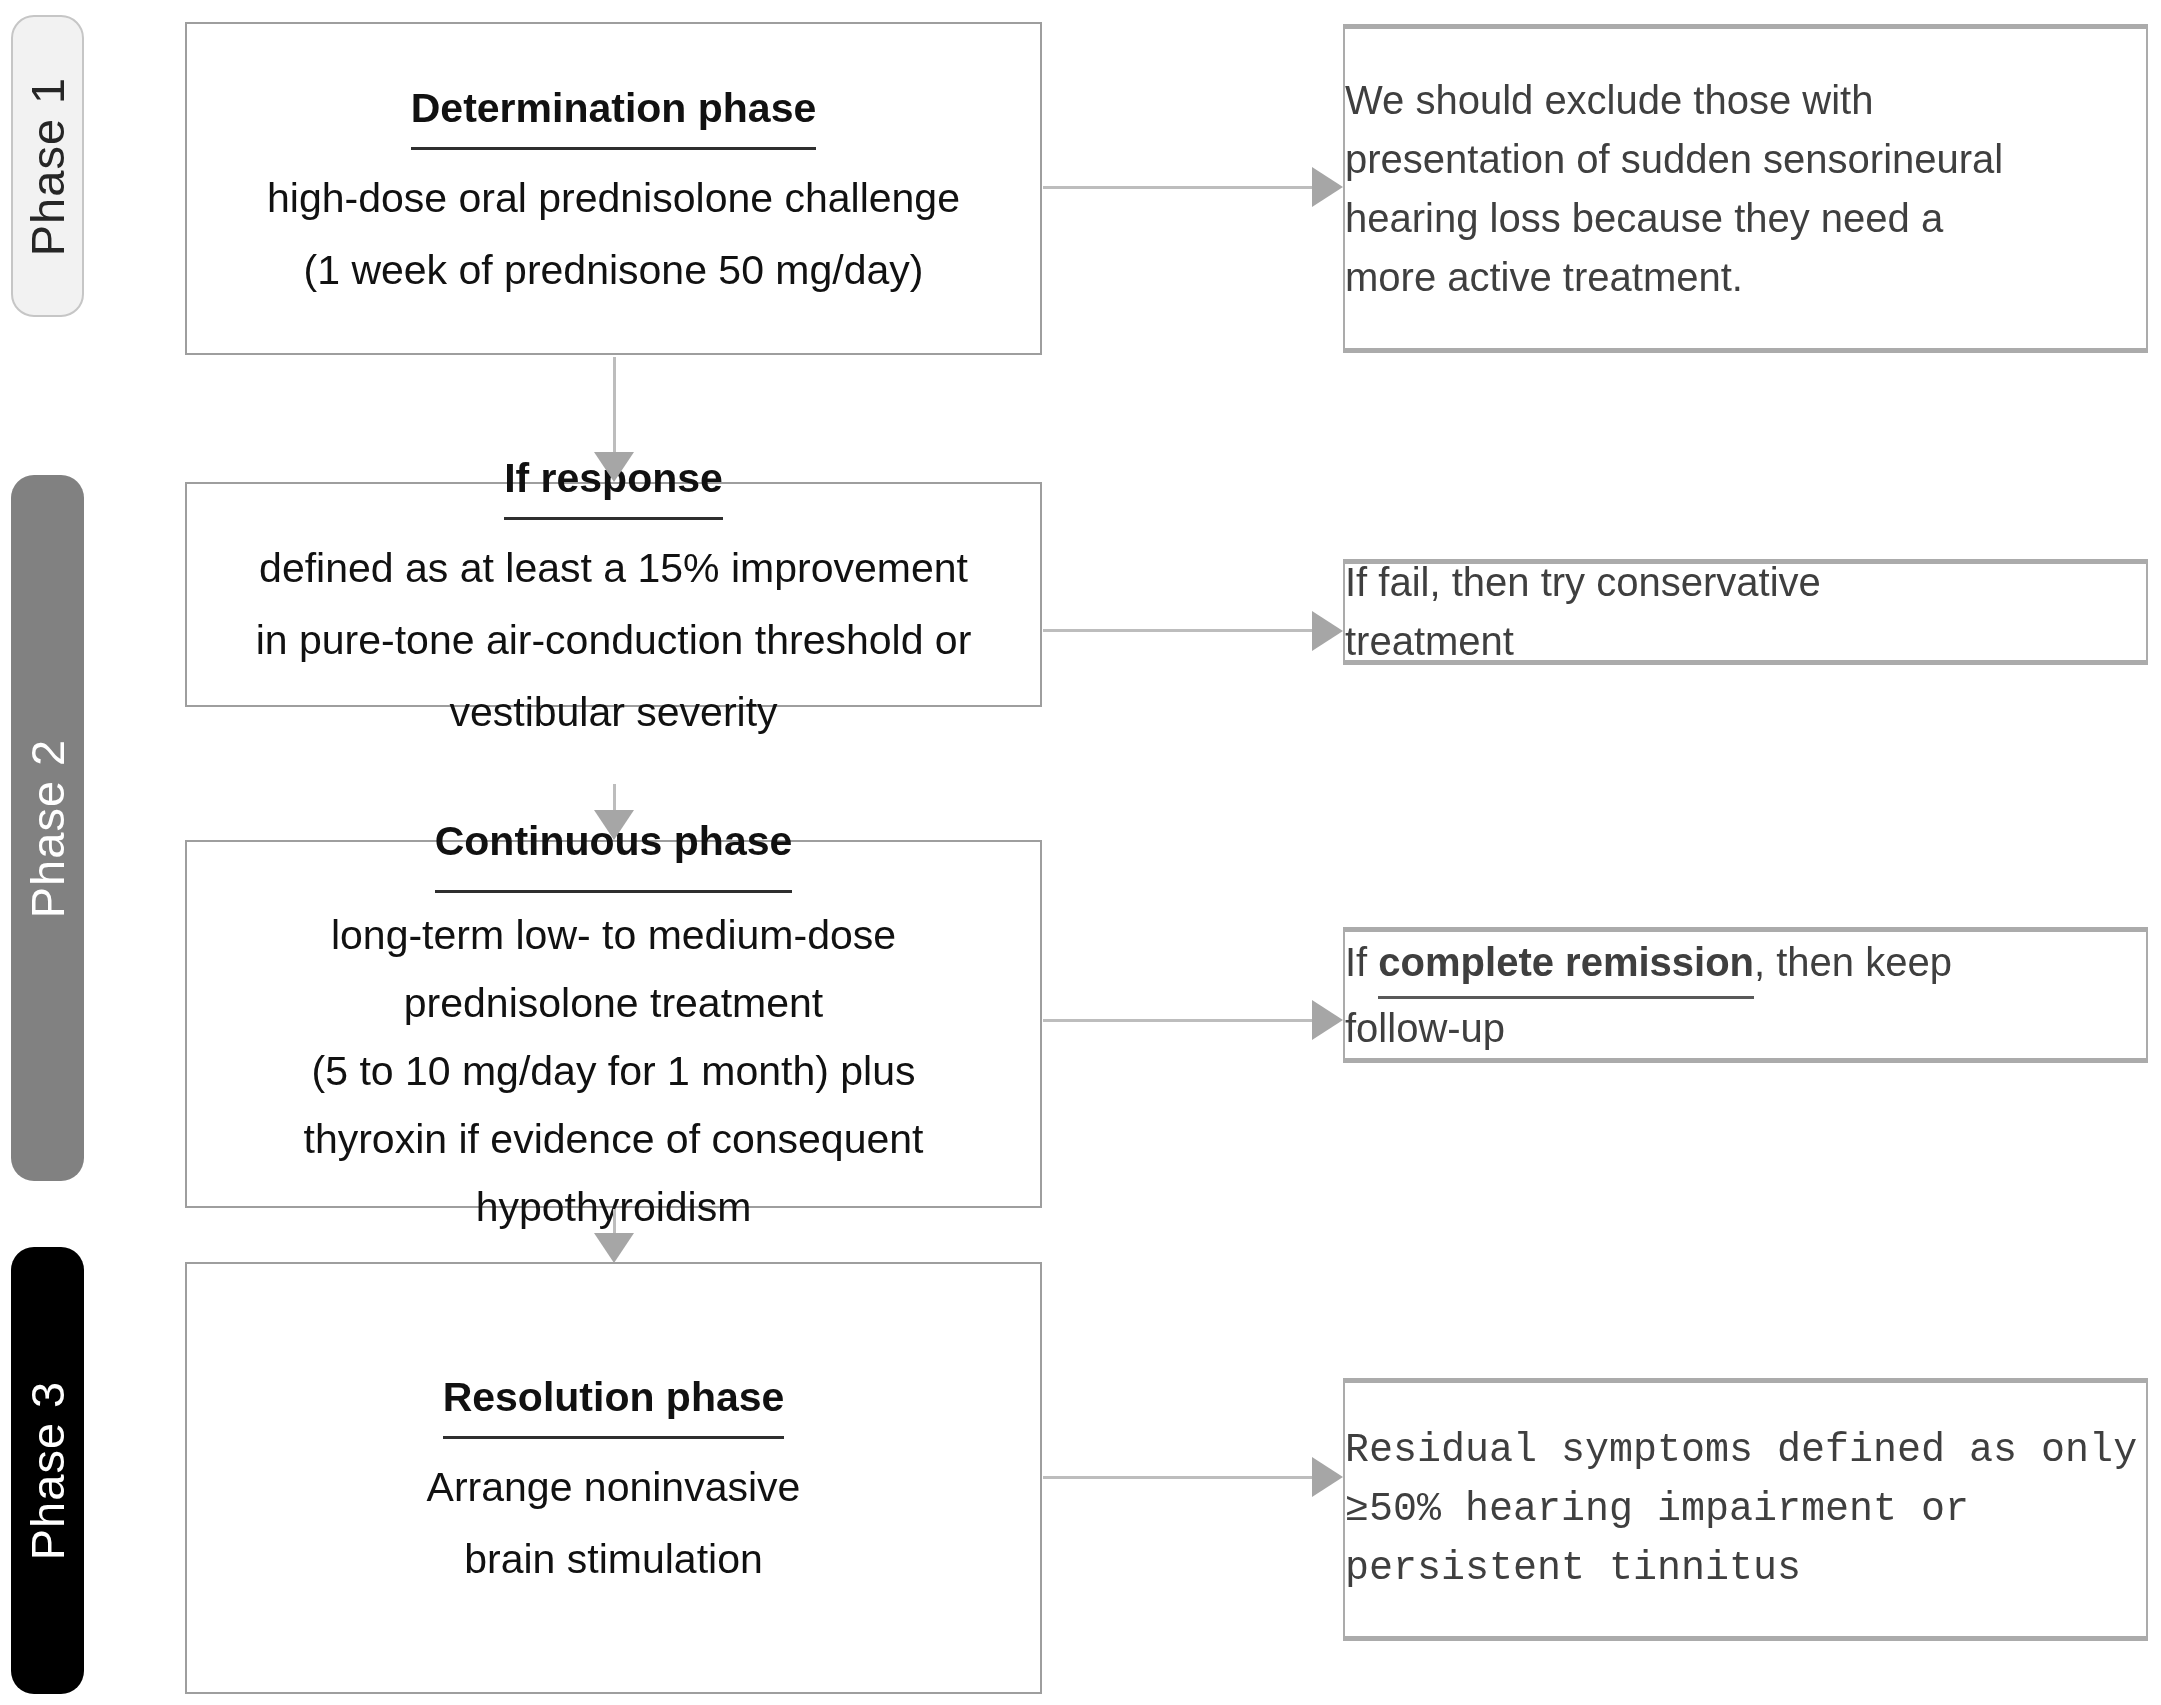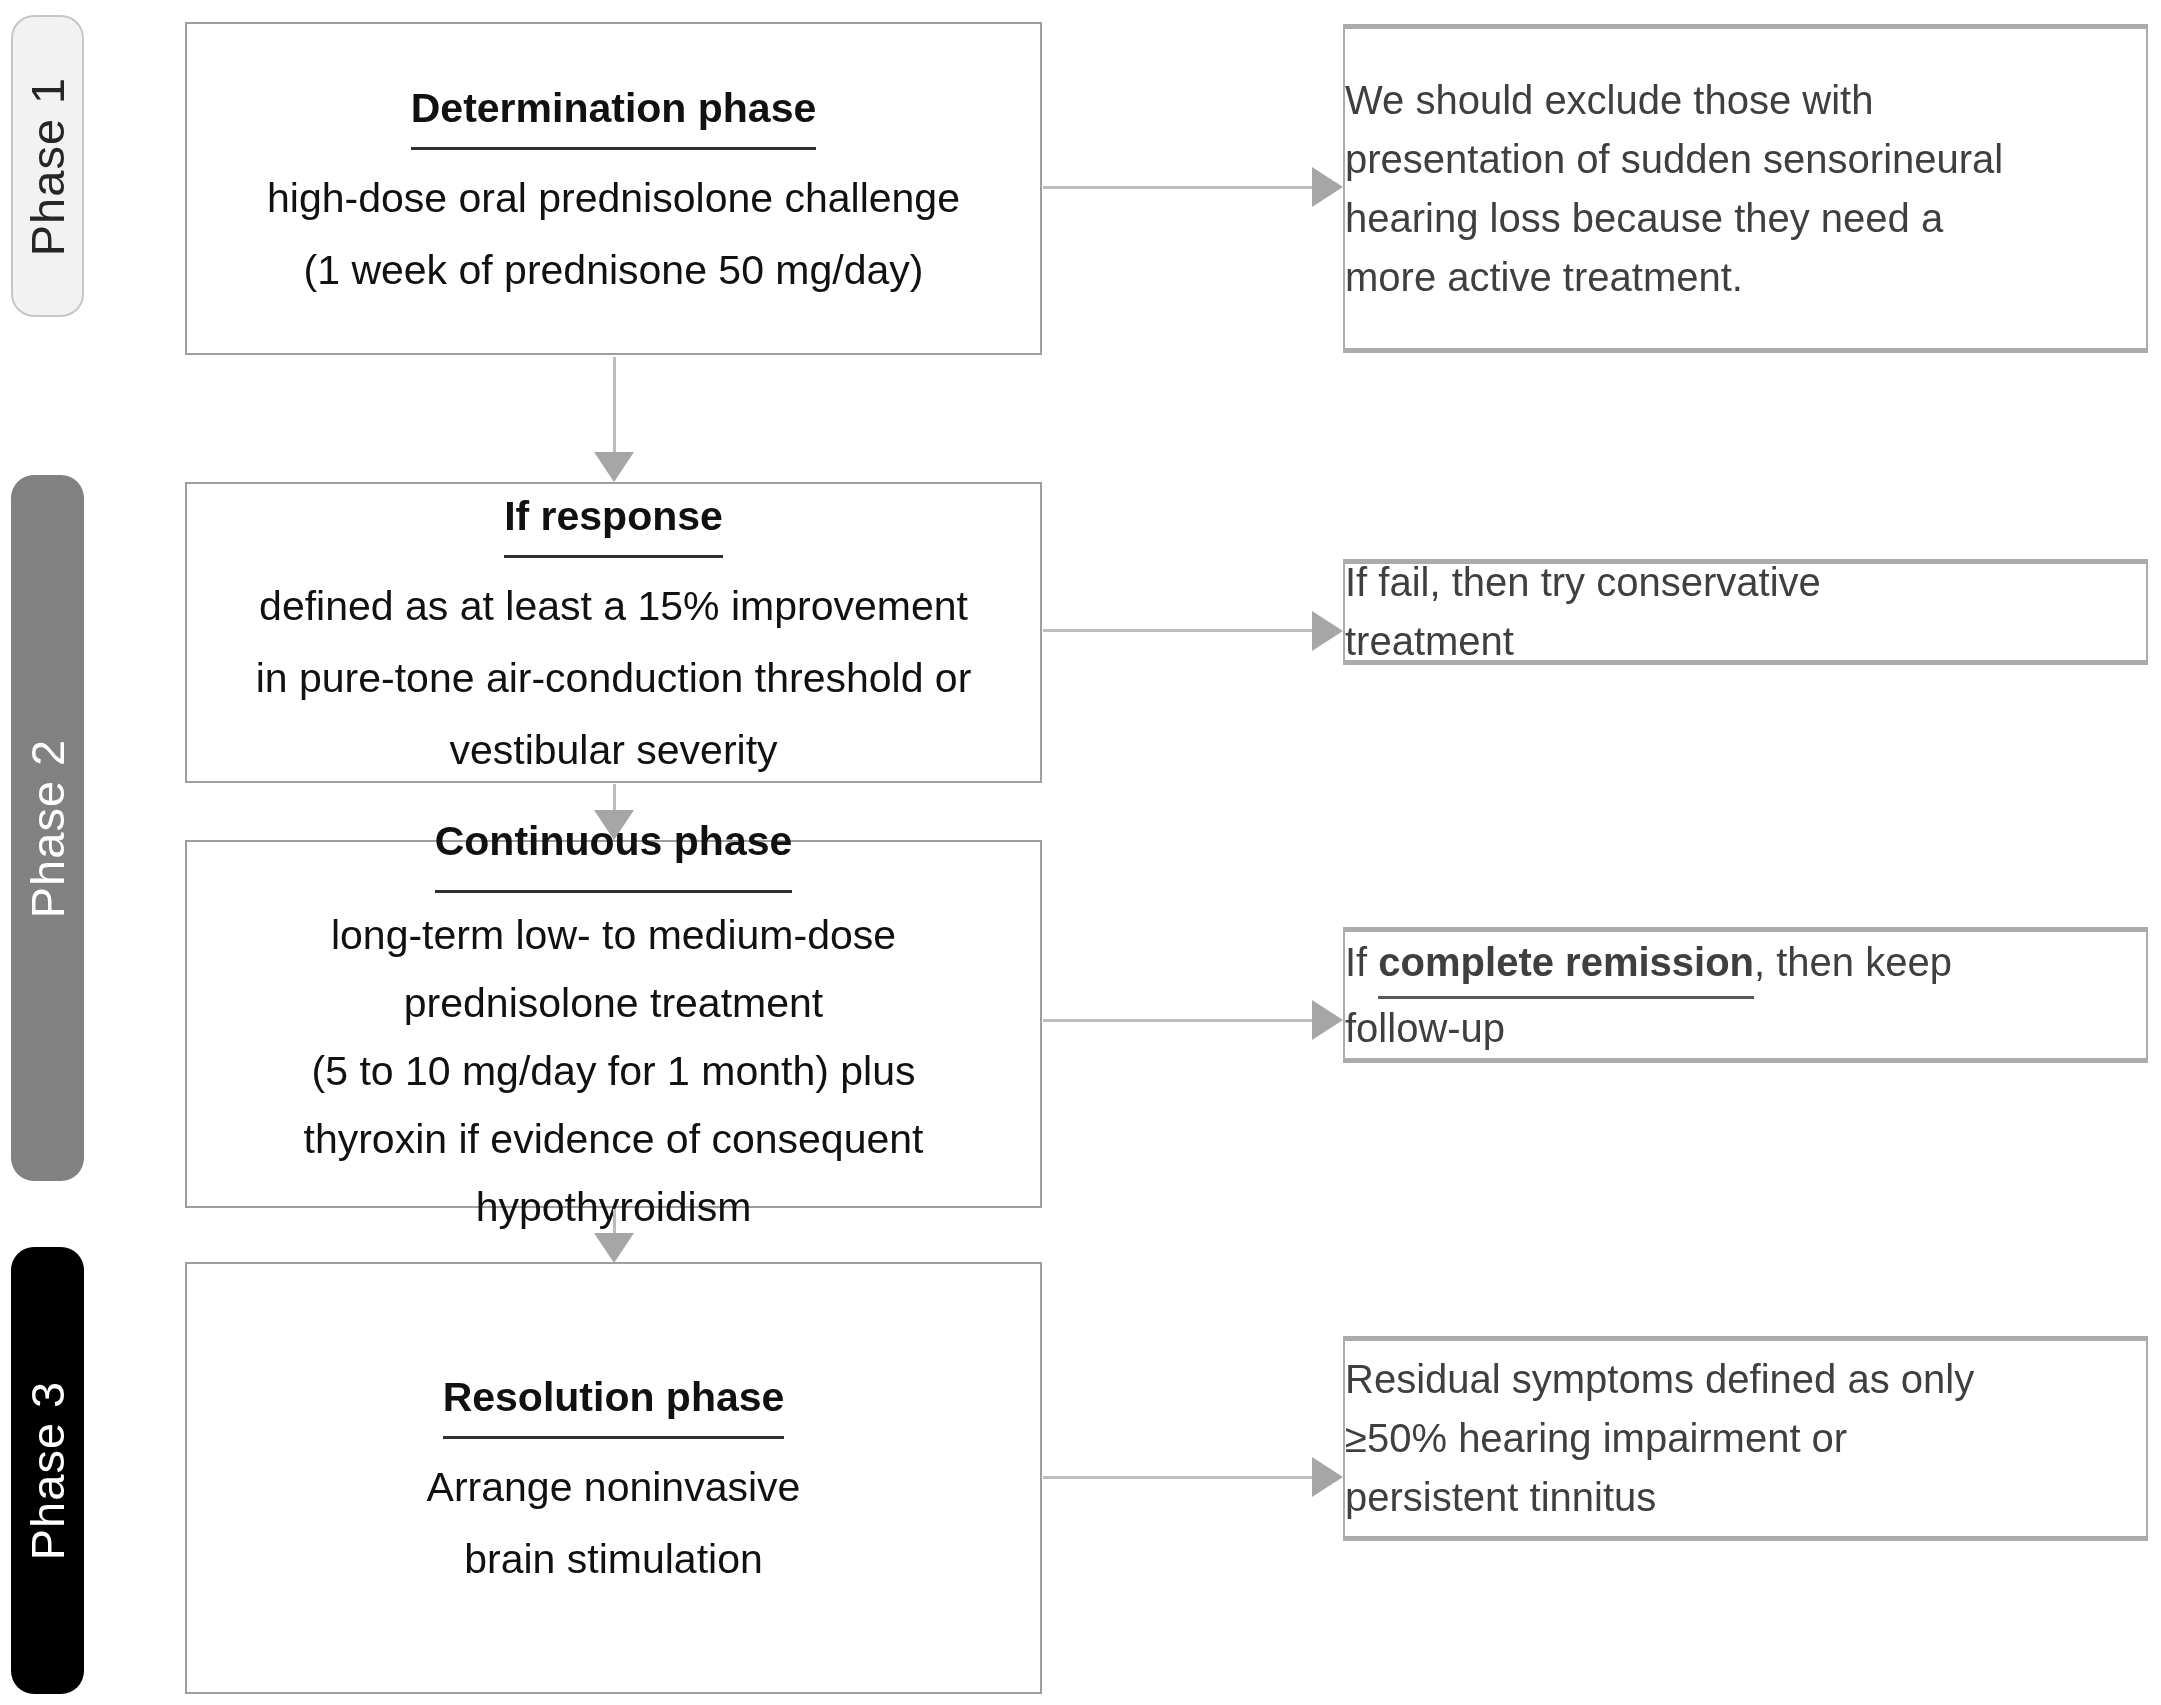--- a/index.html
+++ b/index.html
@@ -32,21 +32,21 @@
   .chip2 .chip-text,.chip3 .chip-text{color:var(--phase_text_light);}
   
   .fbox{
     position:absolute; left:185px; width:857px; box-sizing:border-box;
     background:#ffffff; border:2px solid var(--box_border);
     display:flex; flex-direction:column; align-items:center; justify-content:center;
     text-align:center; color:var(--box_text);
     font-size:41px; line-height:64px;gap:8px;
   }
   .boxA{top:22px;   height:333px;}
-  .boxB{top:482px;  height:301px;}
+  .boxB{top:482px;  height:225px;}
   .boxC{top:840px; height:368px; line-height:60px;}
   .boxD{top:1262px; height:432px;}
   .ftitle{margin-bottom:8px;}
   .boxC .ftitle{margin-bottom:4px;}
   .ftitle-text{
     display:inline-block; font-weight:bold; white-space:nowrap;
     border-bottom:3.5px solid var(--underline); padding-bottom:7px;
   }
   .boxC .ftitle-text{padding-bottom:19px;}
   .fline{white-space:nowrap;}
@@ -55,21 +55,21 @@
     position:absolute; left:1343px; width:805px; box-sizing:border-box;
     background:#ffffff; border:2.5px solid var(--note_border);
     border-top-width:5px; border-bottom-width:5px;
     display:flex; flex-direction:column; justify-content:center;
     color:var(--note_text); font-size:40px; line-height:59px;
     padding-right:10px; text-align:left;
   }
   .noteA{top:24px;   height:329px;}
   .noteB{top:559px; height:106px;}
   .noteC{top:927px; height:136px;}
-  .noteD{top:1336px; height:205px;}
+  .noteD{top:1378px; height:263px;font-family:Liberation Mono, monospace;}
   .nline{white-space:nowrap;}
   .emph{
     font-weight:bold; display:inline-block;
     border-bottom:3.5px solid var(--emph_underline); padding-bottom:4px;
   }
   
   .hline{position:absolute; height:2.5px; background:var(--arrow_line);}
   .vline{position:absolute; width:2.5px;  background:var(--arrow_line);}
   .head-right{
     position:absolute; width:0; height:0;

